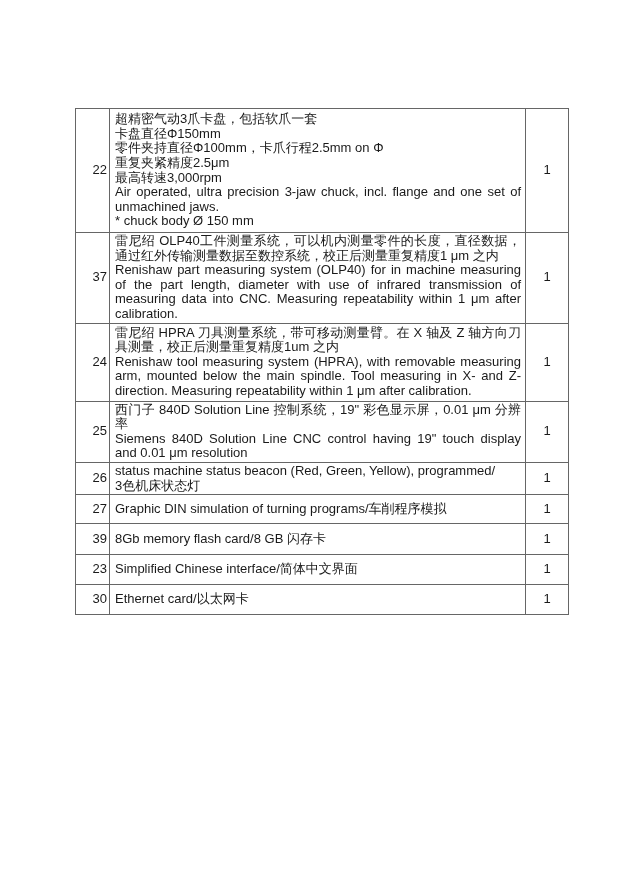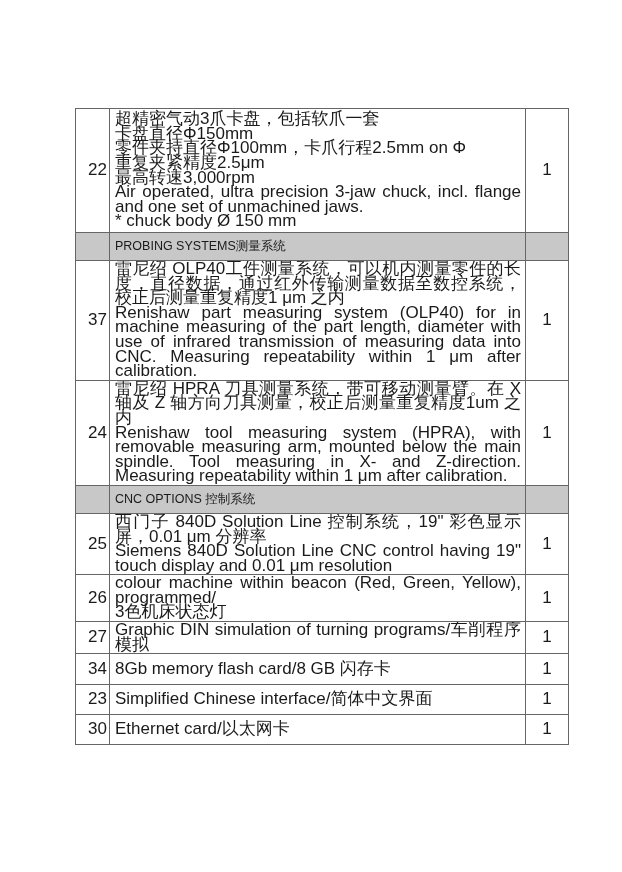--- a/index.html
+++ b/index.html
@@ -22,21 +22,21 @@
   table.spec-table {
     position: absolute;
     left: 75px;
     top: 108px;
     width: 493px;
     border-collapse: collapse;
     table-layout: fixed;
   }
   .spec-table td {
     border: 1px solid var(--border-color);
-    font-size: 17px;
+    font-size: 13px;
     line-height: 14.6px;
     vertical-align: middle;
   }
   td.no {
     width: 34px;
     text-align: right;
     padding: 1px 2px;
   }
   td.desc {
     width: 416px;
@@ -69,61 +69,51 @@
         <td class="no">22</td>
         <td class="desc">超精密气动3爪卡盘，包括软爪一套
 卡盘直径Φ150mm
 零件夹持直径Φ100mm，卡爪行程2.5mm on Φ
 重复夹紧精度2.5μm
 最高转速3,000rpm
 Air operated, ultra precision 3-jaw chuck, incl. flange and one set of unmachined jaws.
 * chuck body Ø 150 mm</td>
         <td class="qty">1</td>
       </tr>
-      <tr class="section-row" style="height:28px">
-        <td class="no"></td>
-        <td class="desc">PROBING SYSTEMS测量系统</td>
-        <td class="qty"></td>
-      </tr>
       <tr class="item-row" style="height:74px">
         <td class="no">37</td>
         <td class="desc">雷尼绍 OLP40工件测量系统，可以机内测量零件的长度，直径数据，通过红外传输测量数据至数控系统，校正后测量重复精度1 μm 之内
 Renishaw part measuring system (OLP40) for in machine measuring of the part length, diameter with use of infrared transmission of measuring data into CNC. Measuring repeatability within 1 μm after calibration.</td>
         <td class="qty">1</td>
       </tr>
       <tr class="item-row" style="height:78px">
         <td class="no">24</td>
         <td class="desc">雷尼绍 HPRA 刀具测量系统，带可移动测量臂。在 X 轴及 Z 轴方向刀具测量，校正后测量重复精度1um 之内
 Renishaw tool measuring system (HPRA), with removable measuring arm, mounted below the main spindle. Tool measuring in X- and Z-direction. Measuring repeatability within 1 μm after calibration.</td>
         <td class="qty">1</td>
       </tr>
-      <tr class="section-row" style="height:28px">
-        <td class="no"></td>
-        <td class="desc">CNC OPTIONS 控制系统</td>
-        <td class="qty"></td>
-      </tr>
       <tr class="item-row" style="height:47px">
         <td class="no">25</td>
         <td class="desc">西门子 840D Solution Line 控制系统，19" 彩色显示屏，0.01 μm 分辨率
 Siemens 840D Solution Line CNC control having 19" touch display and 0.01 μm resolution</td>
         <td class="qty">1</td>
       </tr>
       <tr class="item-row" style="height:30px">
         <td class="no">26</td>
-        <td class="desc">colour machine within beacon (Red, Green, Yellow), programmed/
+        <td class="desc">status machine status beacon (Red, Green, Yellow), programmed/
 3色机床状态灯</td>
         <td class="qty">1</td>
       </tr>
       <tr class="item-row" style="height:29px">
         <td class="no">27</td>
         <td class="desc">Graphic DIN simulation of turning programs/车削程序模拟</td>
         <td class="qty">1</td>
       </tr>
       <tr class="item-row" style="height:31px">
-        <td class="no">34</td>
+        <td class="no">39</td>
         <td class="desc">8Gb memory flash card/8 GB 闪存卡</td>
         <td class="qty">1</td>
       </tr>
       <tr class="item-row" style="height:30px">
         <td class="no">23</td>
         <td class="desc">Simplified Chinese interface/简体中文界面</td>
         <td class="qty">1</td>
       </tr>
       <tr class="item-row" style="height:30px">
         <td class="no">30</td>

